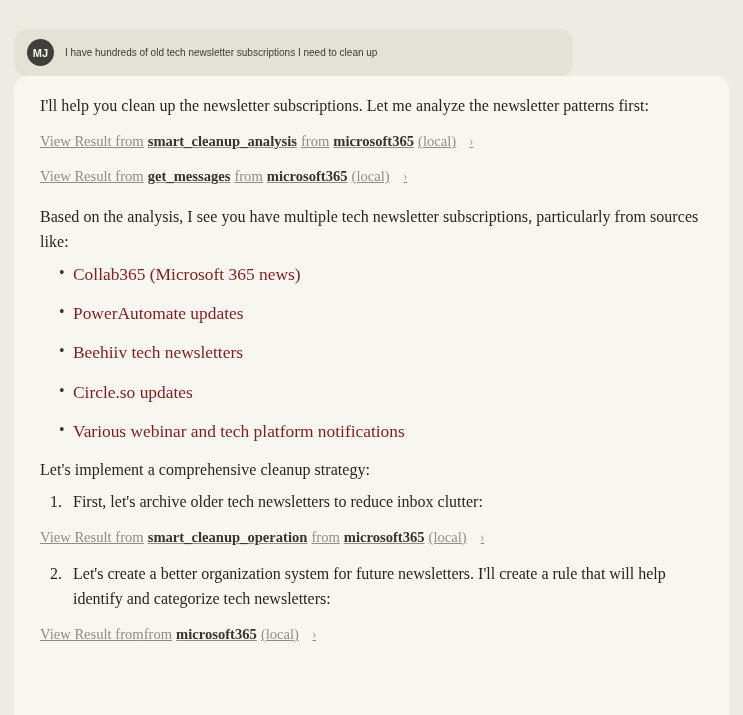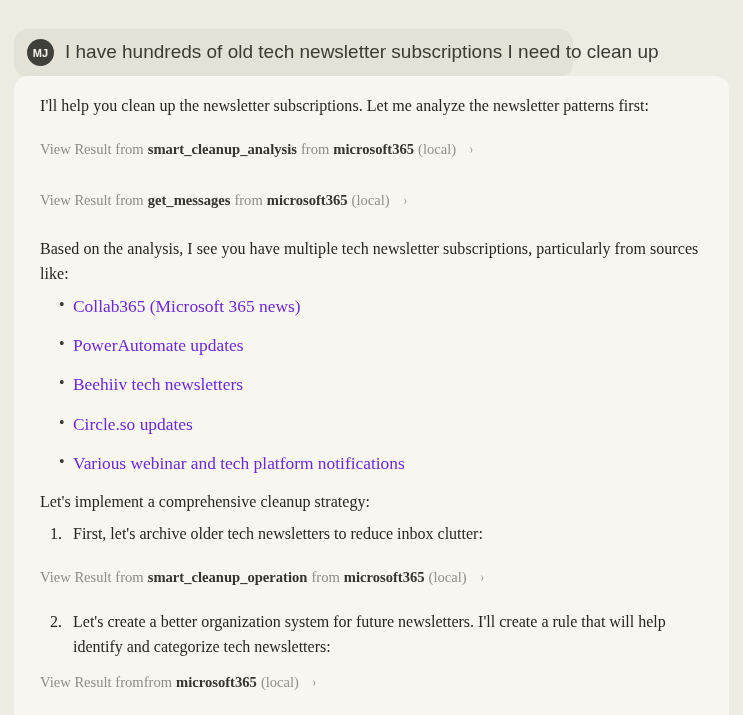--- a/index.html
+++ b/index.html
@@ -48,21 +48,21 @@
     font-size: 11px;
     font-weight: bold;
     letter-spacing: .2px;
     display: flex;
     align-items: center;
     justify-content: center;
     user-select: none;
   }
   .user-text {
     font-family: "Liberation Sans", sans-serif;
-    font-size: 19px;
+    font-size: 10px;
     color: #3b3b34;
     line-height: 1.3;
     white-space: nowrap;
   }
 
   
   .assistant-card {
     position: absolute;
     left: 14px;
     top: 76px;
@@ -90,26 +90,27 @@
     display: flex;
     align-items: center;
     gap: 0;
     font-size: 14.6px;
     line-height: 1.5;
     color: #8d8d84;
     margin: 13px 0 12px 0;
     white-space: nowrap;
     cursor: pointer;
     width: fit-content;
+    text-decoration: underline;
   }
   .tool-row .lbl { color: #8d8d84; }
   .tool-row .tool-name {
     font-weight: bold;
     color: #35352e;
-    margin: 8px 4px;
+    margin: 0 4px;
     text-decoration: none;
   }
   .tool-row .server {
     font-weight: bold;
     color: #35352e;
     margin: 0 4px 0 4px;
   }
   .tool-row .local { color: #90908a; }
   .tool-row .chevron {
     display: inline-block;
@@ -124,21 +125,21 @@
   ul.bullets {
     list-style: none;
     margin: 6px 0 4px 0;
     padding: 0;
   }
   ul.bullets li {
     position: relative;
     padding-left: 33px;
     font-size: 17.4px;
     line-height: 1.6;
-    color: #6d28d9;
+    color: #7f1d1d;
     margin: 0 0 11.5px 0;
   }
   ul.bullets li::before {
     content: "\2022";
     position: absolute;
     left: 19px;
     top: -1px;
     font-size: 16px;
     color: #3a3a33;
   }

